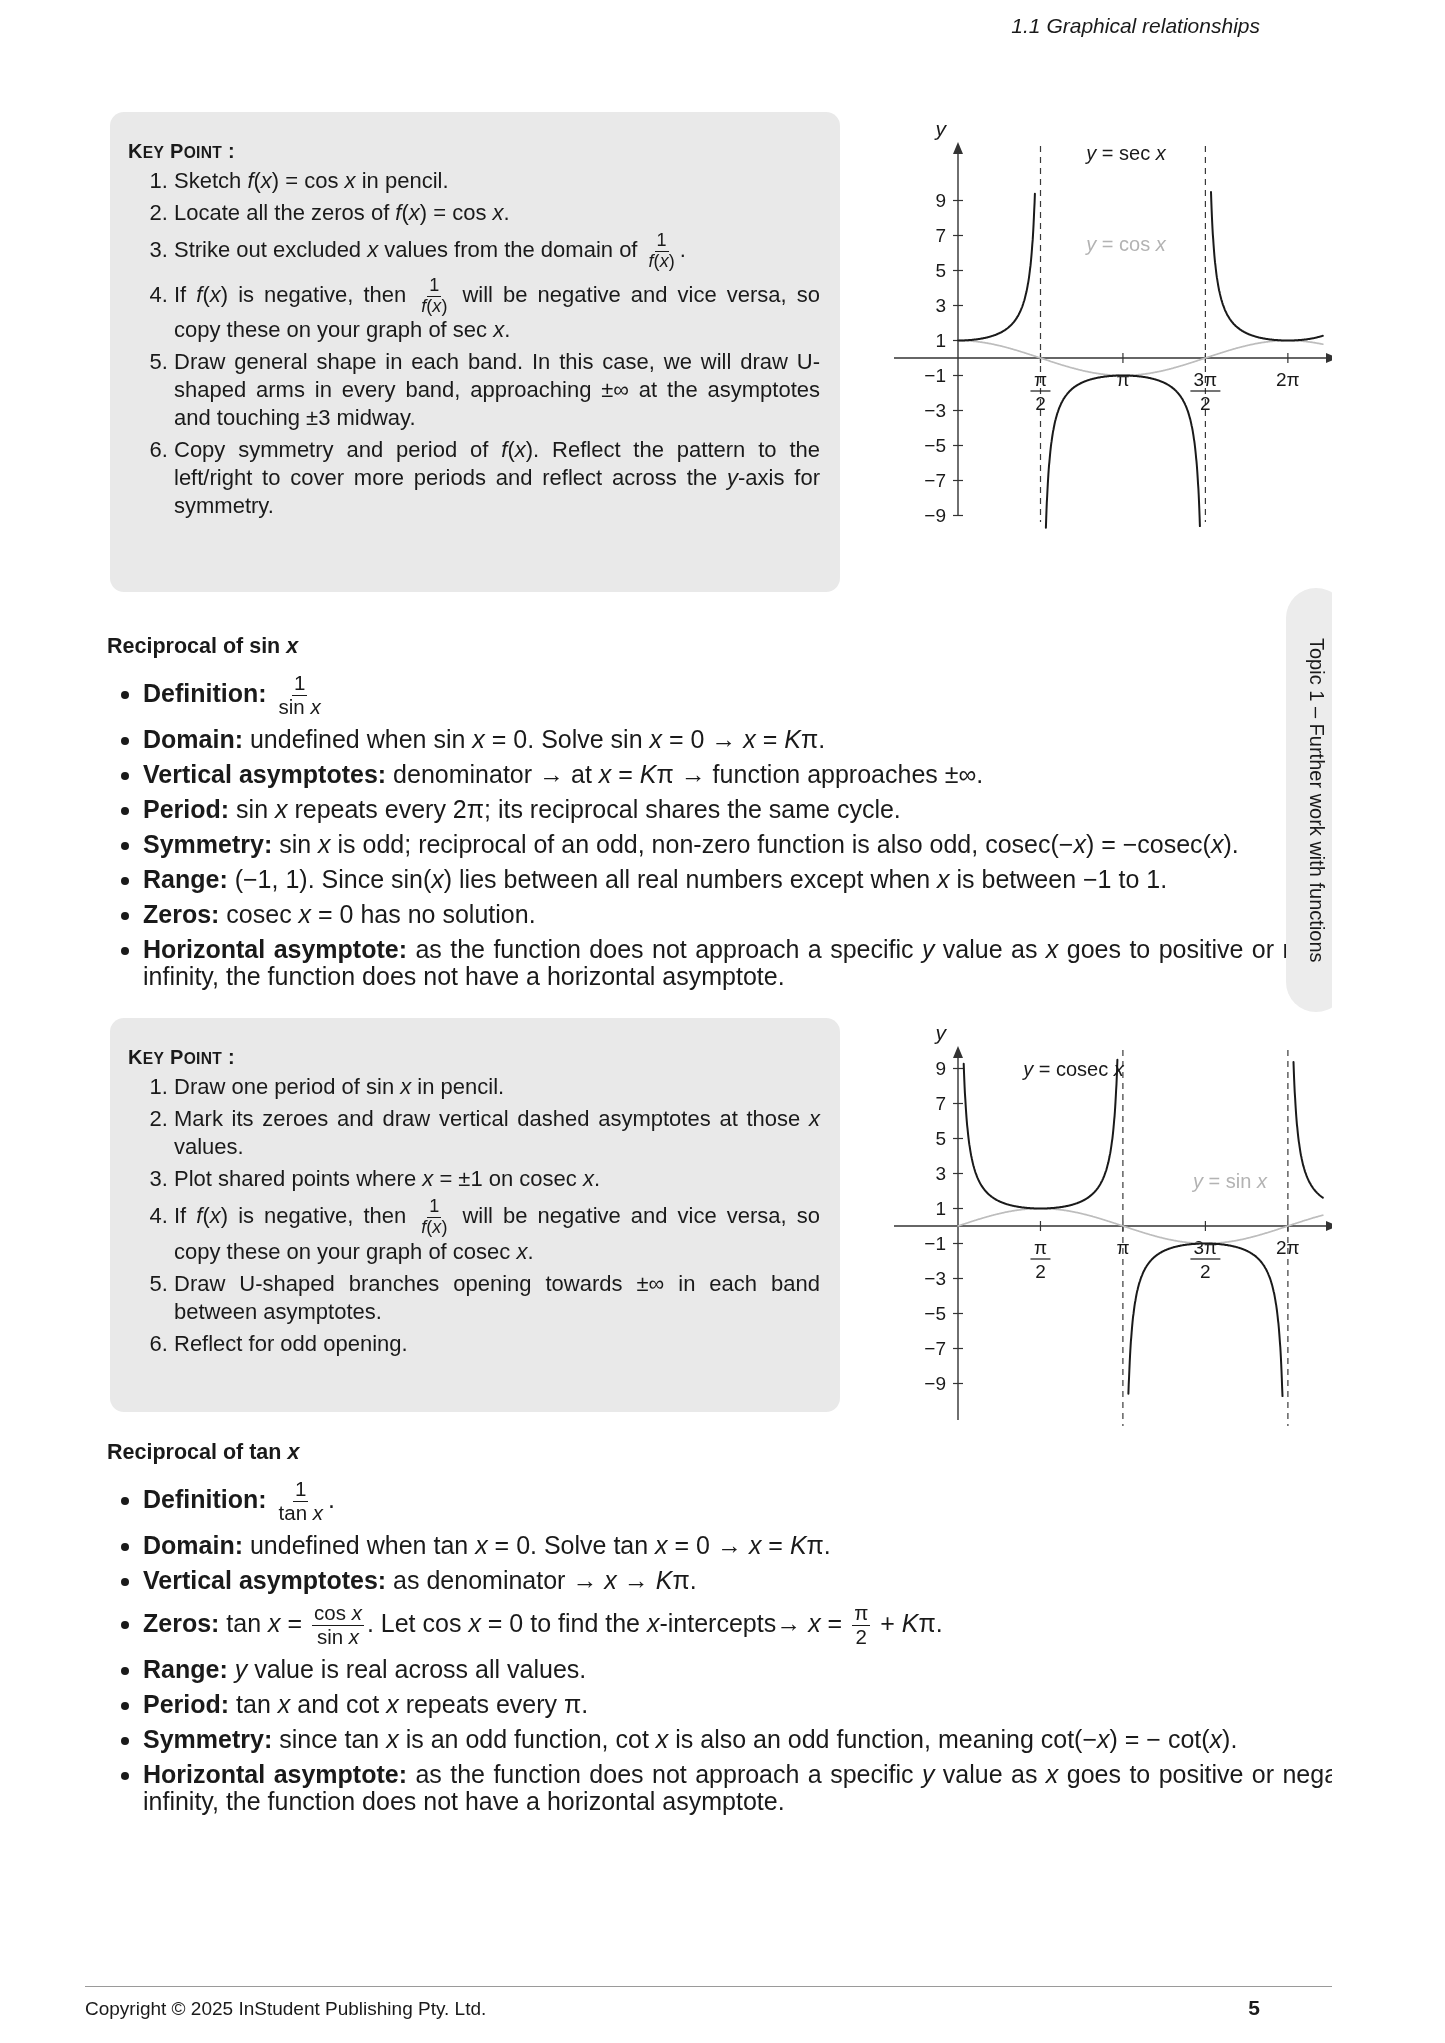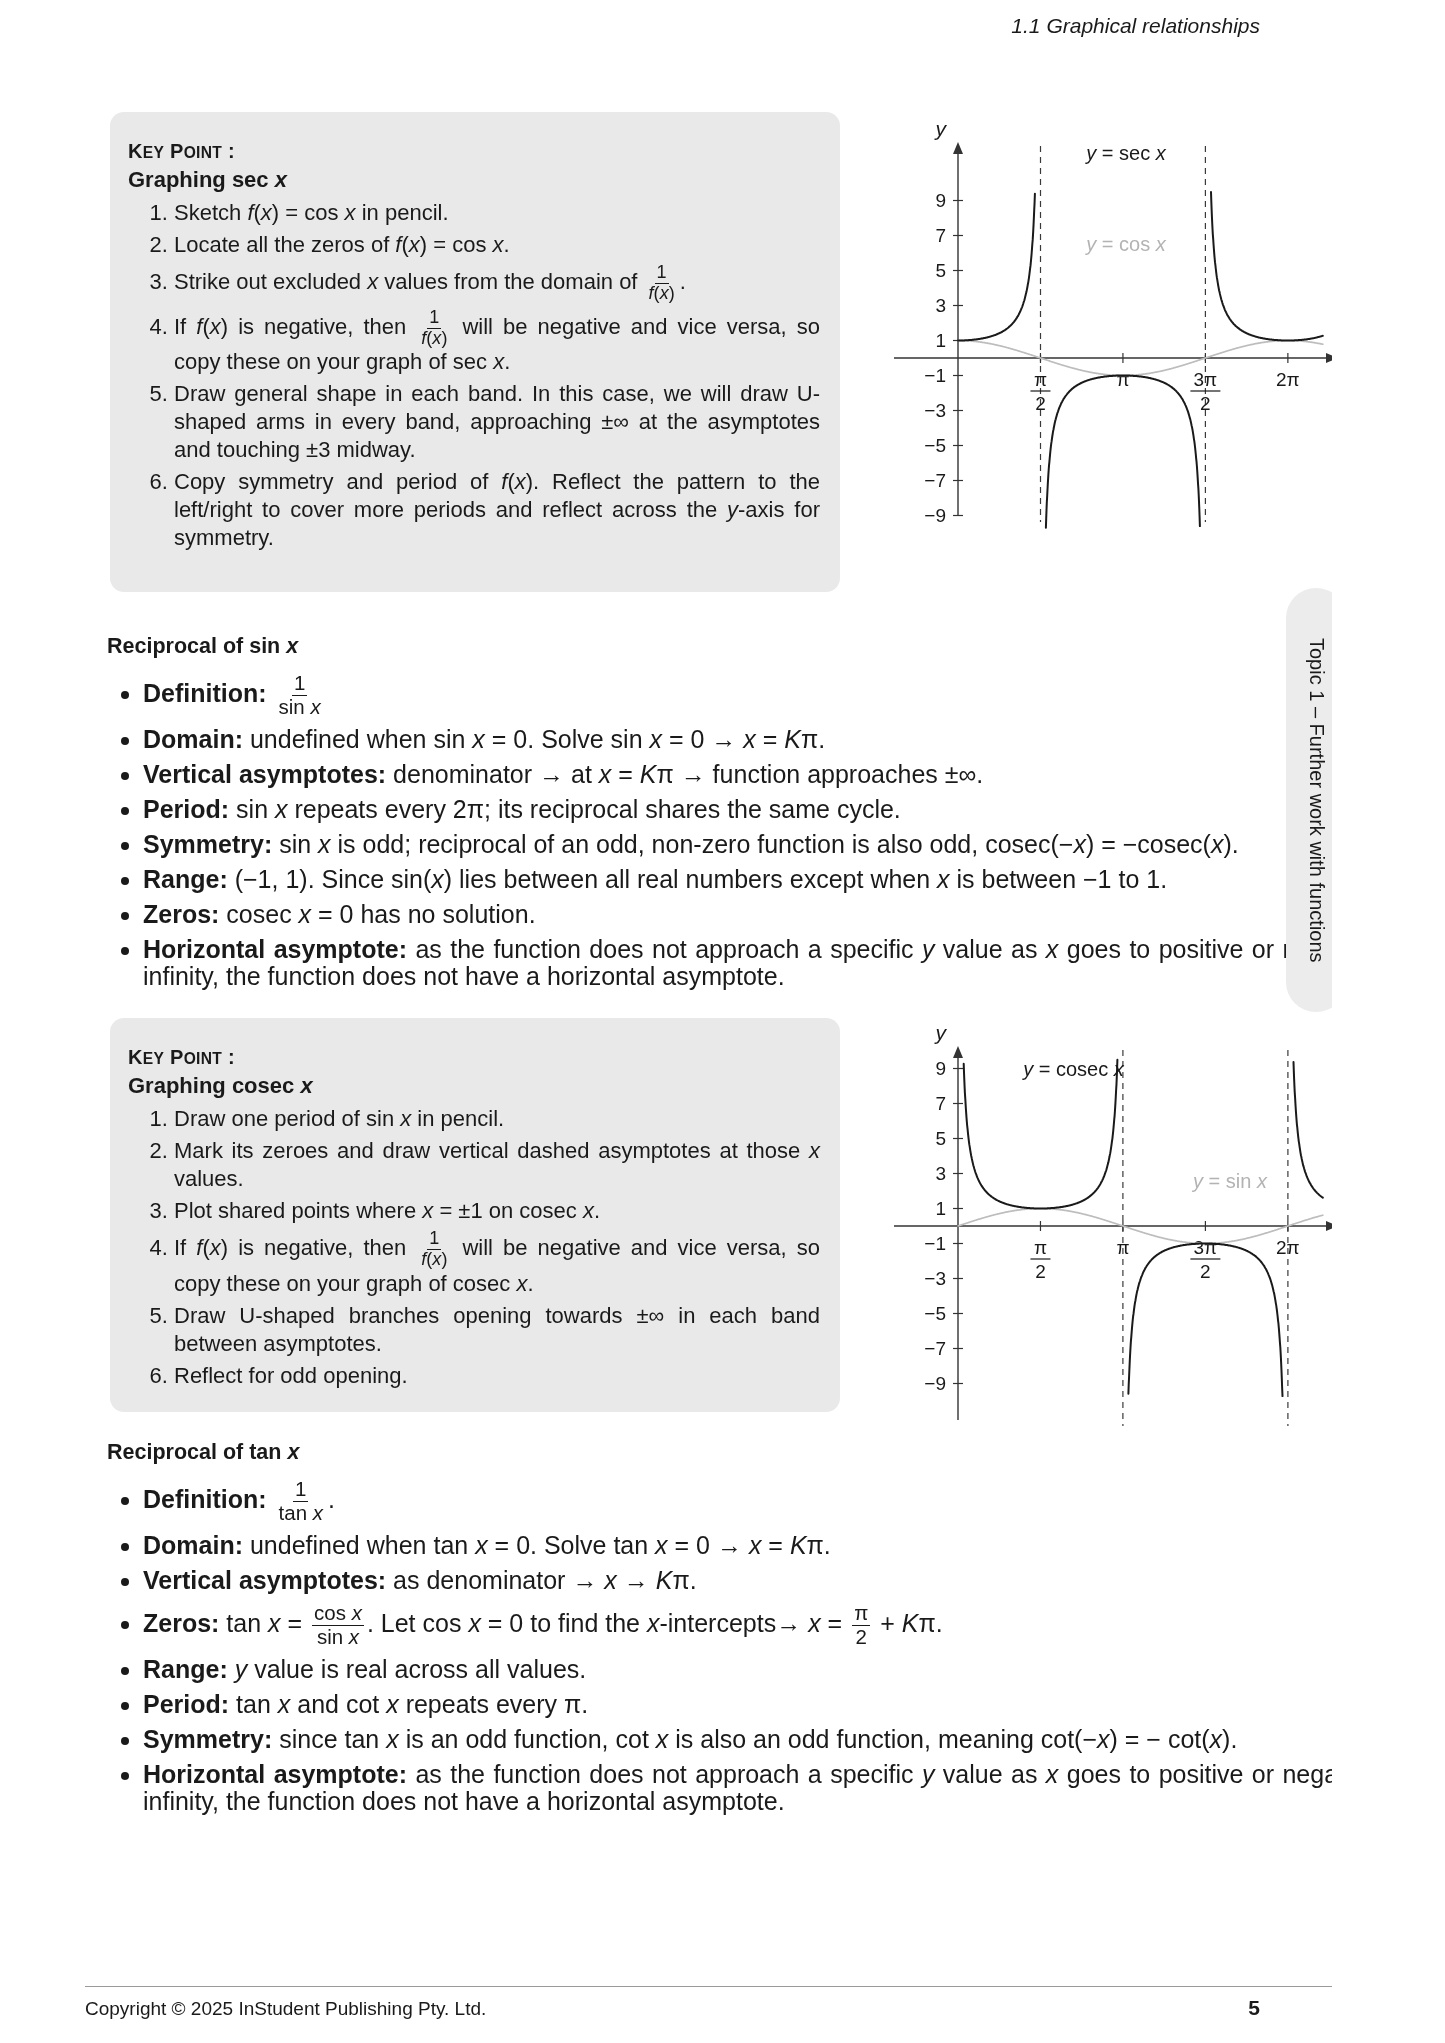--- a/index.html
+++ b/index.html
@@ -36,21 +36,20 @@
 </style>
 </head>
 <body>
 
 <div class="page">
 
   <div class="header">1.1 Graphical relationships</div>
 
   <section class="kp-box" style="left:110px;top:112px;width:730px;height:480px;">
     <div class="kp-label">K<span class="sc">EY</span> P<span class="sc">OINT</span> :</div>
-    <h2 class="kp-title">Graphing sec <i>x</i></h2>
     <ol class="kp-list">
         <li>Sketch <i>f</i>(<i>x</i>) = cos <i>x</i> in pencil.</li>
         <li>Locate all the zeros of <i>f</i>(<i>x</i>) = cos <i>x</i>.</li>
         <li>Strike out excluded <i>x</i> values from the domain of <span class="fr">
             <span>1</span>
             <span><i>f</i>(<i>x</i>)</span>
           </span>.</li>
         <li>If <i>f</i>(<i>x</i>) is negative, then <span class="fr">
             <span>1</span>
             <span><i>f</i>(<i>x</i>)</span>
@@ -117,21 +116,20 @@
       <li><b>Vertical asymptotes:</b> denominator → at <i>x</i> = <i>K</i>π → function approaches ±∞.</li>
       <li><b>Period:</b> sin <i>x</i> repeats every 2π; its reciprocal shares the same cycle.</li>
       <li><b>Symmetry:</b> sin <i>x</i> is odd; reciprocal of an odd, non-zero function is also odd, cosec(−<i>x</i>) = −cosec(<i>x</i>).</li>
       <li><b>Range:</b> (−1, 1). Since sin(<i>x</i>) lies between all real numbers except when <i>x</i> is between −1 to 1.</li>
       <li><b>Zeros:</b> cosec <i>x</i> = 0 has no solution.</li>
       <li><b>Horizontal asymptote:</b> as the function does not approach a specific <i>y</i> value as <i>x</i> goes to positive or negative infinity, the function does not have a horizontal asymptote.</li>
     </ul>
 
   <section class="kp-box" style="left:110px;top:1018px;width:730px;height:394px;">
     <div class="kp-label">K<span class="sc">EY</span> P<span class="sc">OINT</span> :</div>
-    <h2 class="kp-title">Graphing cosec <i>x</i></h2>
     <ol class="kp-list">
         <li>Draw one period of sin <i>x</i> in pencil.</li>
         <li>Mark its zeroes and draw vertical dashed asymptotes at those <i>x</i> values.</li>
         <li>Plot shared points where <i>x</i> = ±1 on cosec <i>x</i>.</li>
         <li>If <i>f</i>(<i>x</i>) is negative, then <span class="fr">
             <span>1</span>
             <span><i>f</i>(<i>x</i>)</span>
           </span> will be negative and vice versa, so copy these on your graph of cosec <i>x</i>.</li>
         <li>Draw U-shaped branches opening towards ±∞ in each band between asymptotes.</li>
         <li>Reflect for odd opening.</li>

